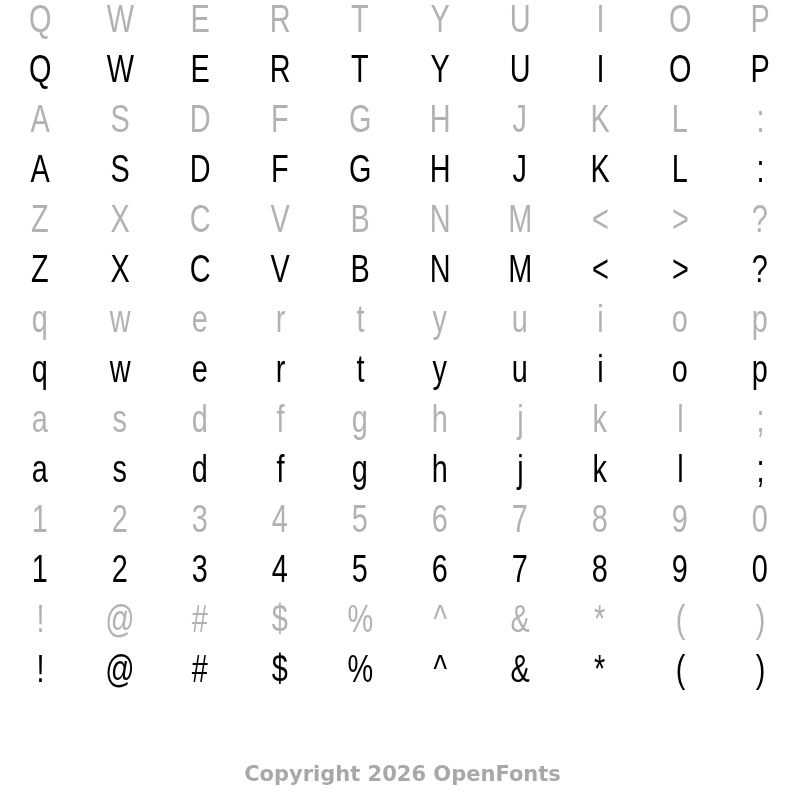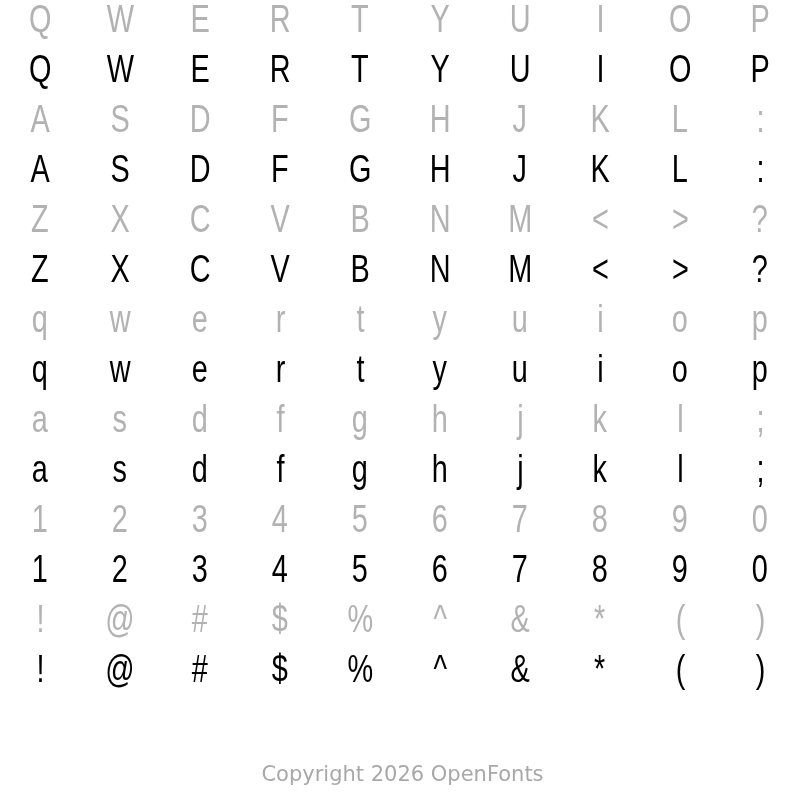--- a/index.html
+++ b/index.html
@@ -48,20 +48,21 @@
     left: 0;
     right: 0;
     top: 759px;
     height: 30px;
     line-height: 30px;
     text-align: center;
     padding-left: 5px;
     font-family: "DejaVu Sans", sans-serif;
     font-size: 21px;
     color: var(--footer, #a8a8a8);
+    font-weight: bold;
   }
 </style>
 </head>
 <body>
 
 <div class="page" style="--page-bg: #ffffff; --muted: #b2b2b2; --ink: #000000; --footer: #a8a8a8;">
   <div class="glyph-grid">
       <div class="glyph-row muted">
         <div class="glyph-cell">
           <span class="glyph">Q</span>

